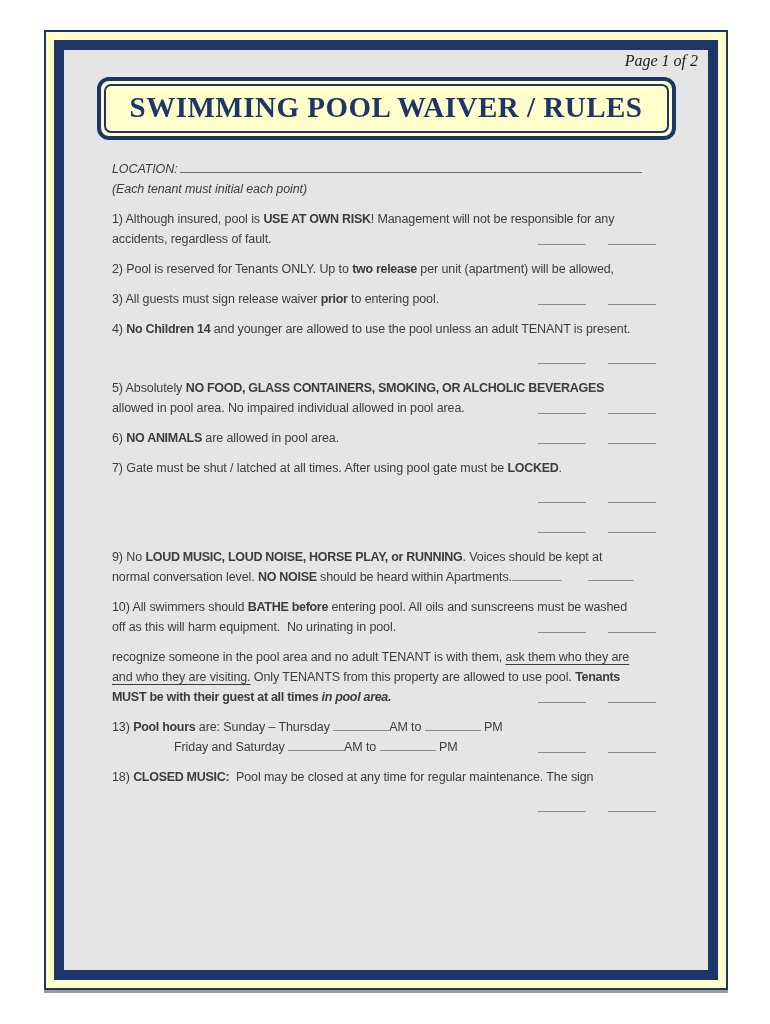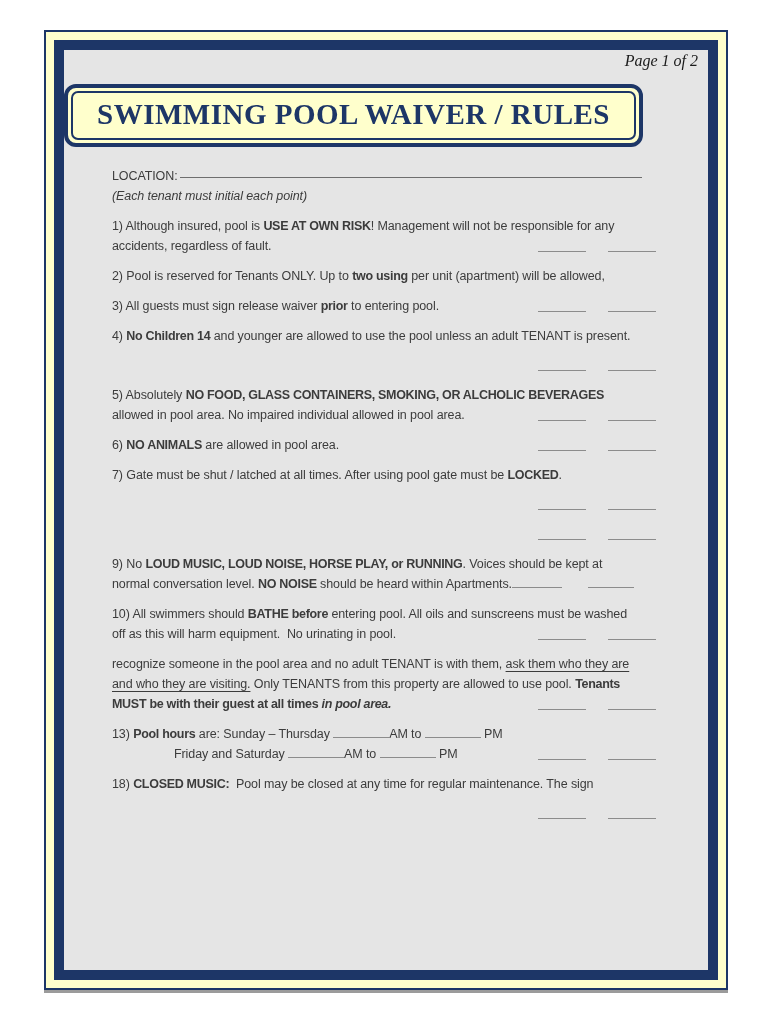--- a/index.html
+++ b/index.html
@@ -27,39 +27,39 @@
     width: 100%; height: 100%;
     border: 10px solid var(--navy);
     background: #e5e5e5;
     overflow: hidden;
   }
   .page-label {
     text-align: right; padding-right: 10px;
     font-family: "Liberation Serif", serif; font-style: italic;
     font-size: 16px; color: #1a1a1a; height: 22px; line-height: 22px;
   }
-  .title-wrap { margin-top: 12px; display: flex; justify-content: flex-start; }
+  .title-wrap { margin-top: 5px; display: flex; justify-content: center; }
   .title-box {
     border: 4px solid var(--navy); border-radius: 12px;
     background: var(--cream); padding: 3px;
   }
   .title-box-inner {
     border: 2px solid var(--navy); border-radius: 7px;
     background: var(--cream);
     padding: 5px 24px 7px;
     font-family: "Liberation Serif", serif; font-weight: bold;
     font-size: 29px; color: var(--navy); letter-spacing: 0.5px;
     line-height: 33px;
   }
   .content {
     padding: 19px 52px 0 48px;
     font-size: 12.5px; line-height: 20px;
     color: var(--body-text); letter-spacing: -0.1px;
   }
-  .loc-row { display: flex; height: 20px; align-items: flex-start; }
+  .loc-row { display: flex; height: 20px; align-items: center; font-style: italic; }
   .loc-line {
     flex: 1; margin: 0 14px 4px 2px;
     border-bottom: 1.5px solid #6e6e6e; height: 12px;
   }
   .instruction { font-style: italic; height: 20px; }
   .item { margin-top: 10px; }
   .line { position: relative; white-space: nowrap; min-height: 20px; }
   .line.blank-row { margin-top: 9px; }
   .b { font-weight: bold; letter-spacing: -0.3px; }
   .i { font-style: italic; }
@@ -102,21 +102,21 @@
 
       <div id="rules">
           <div class="item">
             <div class="line"><span class="">1) Although insured, pool is </span><span class="b">USE AT OWN RISK</span><span class="">! Management will not be responsible for any</span></div>
             <div class="line"><span class="">accidents, regardless of fault.</span><span class="initials">
                 <span class="blank"></span>
                 <span class="blank"></span>
               </span></div>
           </div>
           <div class="item">
-            <div class="line"><span class="">2) Pool is reserved for Tenants ONLY. Up to </span><span class="b">two using</span><span class=""> per unit (apartment) will be allowed,</span></div>
+            <div class="line"><span class="">2) Pool is reserved for Tenants ONLY. Up to </span><span class="b">two release</span><span class=""> per unit (apartment) will be allowed,</span></div>
           </div>
           <div class="item">
             <div class="line"><span class="">3) All guests must sign release waiver </span><span class="b">prior</span><span class=""> to entering pool.</span><span class="initials">
                 <span class="blank"></span>
                 <span class="blank"></span>
               </span></div>
           </div>
           <div class="item">
             <div class="line"><span class="">4) </span><span class="b">No Children 14</span><span class=""> and younger are allowed to use the pool unless an adult TENANT is present.</span></div>
             <div class="line blank-row">

